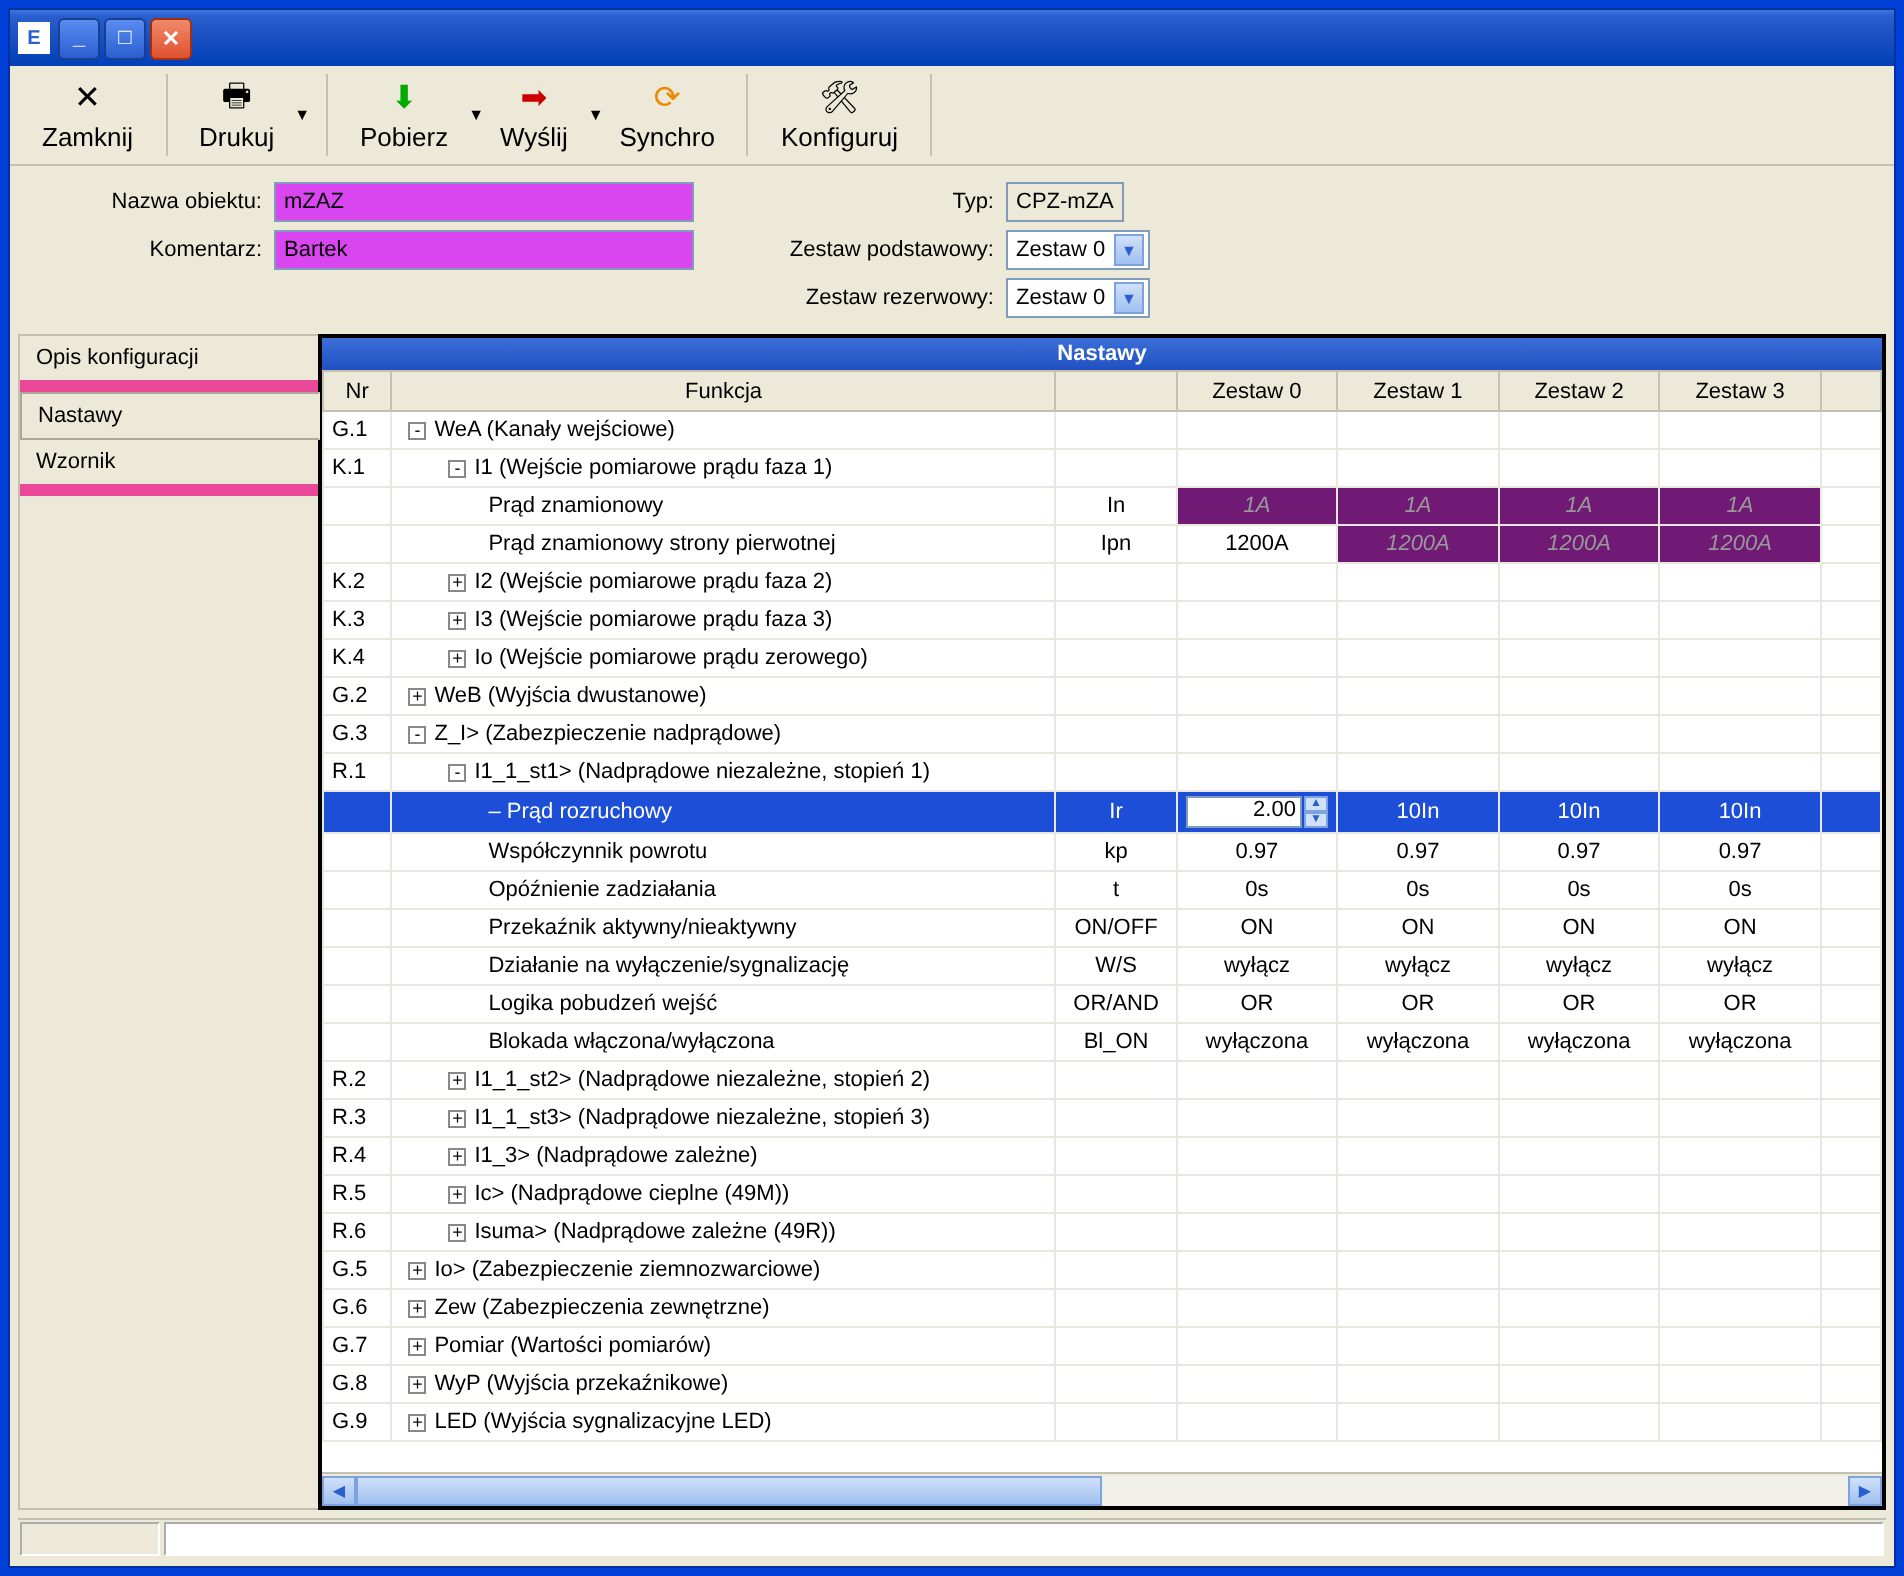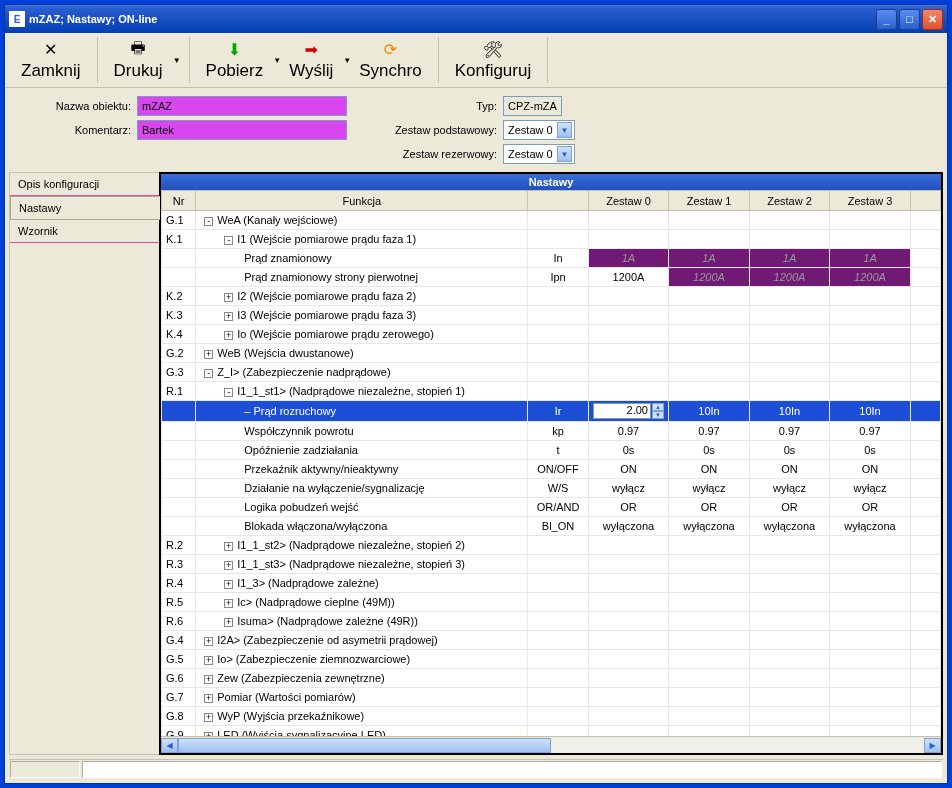--- a/index.html
+++ b/index.html
@@ -9,34 +9,34 @@
 .titlebar-icon { width: 16px; height: 16px; background: #fff; margin-right: 4px; display: flex; align-items: center; justify-content: center; color: #2a5fd0; font-size: 10px; }
 .titlebar-text { flex: 1; }
 .titlebar-buttons { display: flex; gap: 2px; }
 .titlebar-btn { width: 21px; height: 21px; background: linear-gradient(to bottom, #5a8cf0, #2a5fd0); border: 1px solid #1a3f90; border-radius: 3px; display: flex; align-items: center; justify-content: center; color: #fff; font-weight: bold; cursor: pointer; }
 .titlebar-btn.close { background: linear-gradient(to bottom, #f08a6a, #e05030); border-color: #a03010; }
 .toolbar { display: flex; padding: 4px 8px; border-bottom: 1px solid #c4c1b0; background: #ece9d8; }
 .tool-group { display: flex; border-right: 1px solid #c4c1b0; padding: 0 8px; }
 .tool-group:first-child { padding-left: 0; }
 .tool-btn { display: flex; flex-direction: column; align-items: center; padding: 2px 8px; cursor: pointer; min-width: 48px; }
 .tool-icon { width: 20px; height: 20px; margin-bottom: 2px; display: flex; align-items: center; justify-content: center; font-size: 16px; }
-.tool-label { font-size: 17px; }
+.tool-label { font-size: 13px; }
 .tool-arrow { font-size: 8px; margin-left: 2px; align-self: center; }
 .form-area { padding: 8px 16px; display: flex; gap: 40px; }
 .form-col { display: flex; flex-direction: column; gap: 4px; }
 .form-row { display: flex; align-items: center; gap: 6px; }
 .form-label { width: 110px; text-align: right; }
 .form-input { width: 210px; height: 20px; border: 1px solid #7f9db9; padding: 1px 4px; background: #d946ef; }
 .form-input.readonly { background: #ece9d8; }
 .form-input.short { width: 59px; }
 .form-select { width: 72px; height: 20px; border: 1px solid #7f9db9; background: #fff; display: flex; align-items: center; justify-content: space-between; padding: 0 2px 0 4px; }
 .select-arrow { width: 15px; height: 16px; background: linear-gradient(to bottom, #d0e0f8, #a0c0f0); border: 1px solid #7da2e0; display: flex; align-items: center; justify-content: center; font-size: 8px; color: #2a5fd0; }
 .content { flex: 1; display: flex; overflow: hidden; padding: 0 4px 4px 4px; }
 .sidebar { width: 150px; background: #ece9d8; border: 1px solid #c4c1b0; border-right: none; }
-.side-item { padding: 5px 8px; border-bottom: 1px solid #ec4899; cursor: pointer; }
+.side-item { padding: 5px 8px; border-bottom: 6px solid #ec4899; cursor: pointer; }
 .side-item.active { background: #ece9d8; border: 1px solid #aca899; border-right: 1px solid #ece9d8; margin-right: -1px; position: relative; z-index: 2; }
 .main-panel { flex: 1; display: flex; flex-direction: column; border: 2px solid #000; background: #fff; overflow: hidden; }
 .main-header { background: linear-gradient(to bottom, #3b6fd8, #2050c0); color: #fff; font-weight: bold; text-align: center; padding: 2px; font-size: 11px; }
 .grid-wrap { flex: 1; overflow: auto; position: relative; }
 .grid { width: 100%; border-collapse: collapse; padding-left: 38px; }
 .grid th { background: #ece9d8; border: 1px solid #c4c1b0; padding: 2px 4px; font-weight: normal; text-align: center; height: 20px; position: sticky; top: 0; }
 .grid td { border: 1px solid #e8e8e0; padding: 2px 4px; height: 19px; white-space: nowrap; }
 .grid tr.selected td { background: #1d4ed8; color: #fff; }
 .col-nr { width: 34px; }
 .col-func { width: 330px; }
@@ -56,21 +56,20 @@
 .statusbar { height: 20px; background: #ece9d8; border-top: 1px solid #c4c1b0; margin: 0 4px 4px 4px; display: flex; }
 .status-cell { border: 1px inset #fff; flex: 0 0 70px; margin: 1px; }
 .status-cell.wide { flex: 1; background: #fff; }
 </style>
 </head>
 <body>
 
 <div class="window">
   <div class="titlebar">
     <div class="titlebar-icon">E</div>
-    <div class="titlebar-text">mZAZ; Nastawy; ON-line</div>
     <div class="titlebar-buttons">
       <div class="titlebar-btn">_</div>
       <div class="titlebar-btn">□</div>
       <div class="titlebar-btn close">✕</div>
     </div>
   </div>
 
   <div class="toolbar">
     <div class="tool-group">
       <div class="tool-btn">
@@ -230,21 +229,21 @@
                 <td class="col-func"><span class="tree-indent" style="width: 24px;"></span><span class="tree-box">+</span><span>Io (Wejście pomiarowe prądu zerowego)</span></td>
                 <td class="col-sym"></td>
                 <td class="col-z"></td>
                 <td class="col-z"></td>
                 <td class="col-z"></td>
                 <td class="col-z"></td>
                 <td class="col-end"></td>
               </tr>
               <tr>
                 <td class="col-nr">G.2</td>
-                <td class="col-func"><span class="tree-indent" style="width: 4px;"></span><span class="tree-box">+</span><span>WeB (Wejścia dwustanowe)</span></td>
+                <td class="col-func"><span class="tree-indent" style="width: 4px;"></span><span class="tree-box">+</span><span>WeB (Wyjścia dwustanowe)</span></td>
                 <td class="col-sym"></td>
                 <td class="col-z"></td>
                 <td class="col-z"></td>
                 <td class="col-z"></td>
                 <td class="col-z"></td>
                 <td class="col-end"></td>
               </tr>
               <tr>
                 <td class="col-nr">G.3</td>
                 <td class="col-func"><span class="tree-indent" style="width: 4px;"></span><span class="tree-box">-</span><span>Z_I&gt; (Zabezpieczenie nadprądowe)</span></td>
@@ -382,30 +381,20 @@
                 <td class="col-nr">R.6</td>
                 <td class="col-func"><span class="tree-indent" style="width: 24px;"></span><span class="tree-box">+</span><span>Isuma&gt; (Nadprądowe zależne (49R))</span></td>
                 <td class="col-sym"></td>
                 <td class="col-z"></td>
                 <td class="col-z"></td>
                 <td class="col-z"></td>
                 <td class="col-z"></td>
                 <td class="col-end"></td>
               </tr>
               <tr>
-                <td class="col-nr">G.4</td>
-                <td class="col-func"><span class="tree-indent" style="width: 4px;"></span><span class="tree-box">+</span><span>I2A&gt; (Zabezpieczenie od asymetrii prądowej)</span></td>
-                <td class="col-sym"></td>
-                <td class="col-z"></td>
-                <td class="col-z"></td>
-                <td class="col-z"></td>
-                <td class="col-z"></td>
-                <td class="col-end"></td>
-              </tr>
-              <tr>
                 <td class="col-nr">G.5</td>
                 <td class="col-func"><span class="tree-indent" style="width: 4px;"></span><span class="tree-box">+</span><span>Io&gt; (Zabezpieczenie ziemnozwarciowe)</span></td>
                 <td class="col-sym"></td>
                 <td class="col-z"></td>
                 <td class="col-z"></td>
                 <td class="col-z"></td>
                 <td class="col-z"></td>
                 <td class="col-end"></td>
               </tr>
               <tr>

